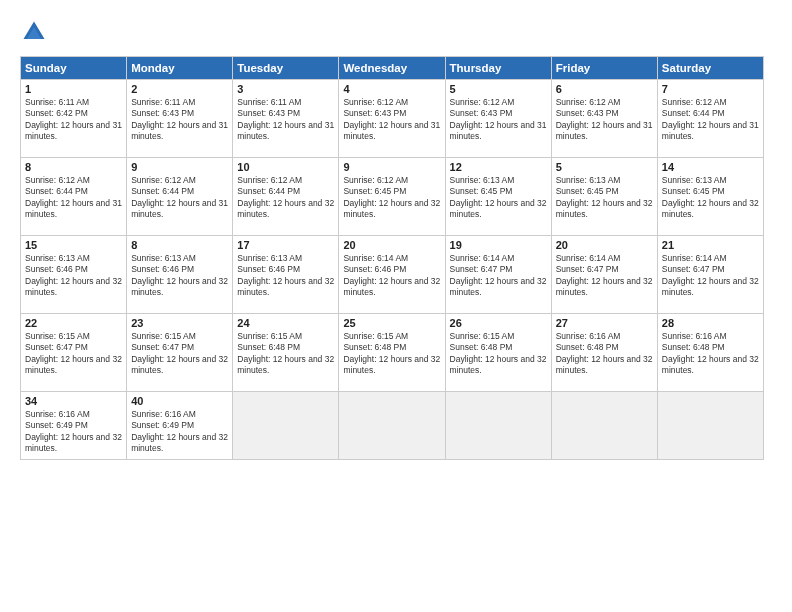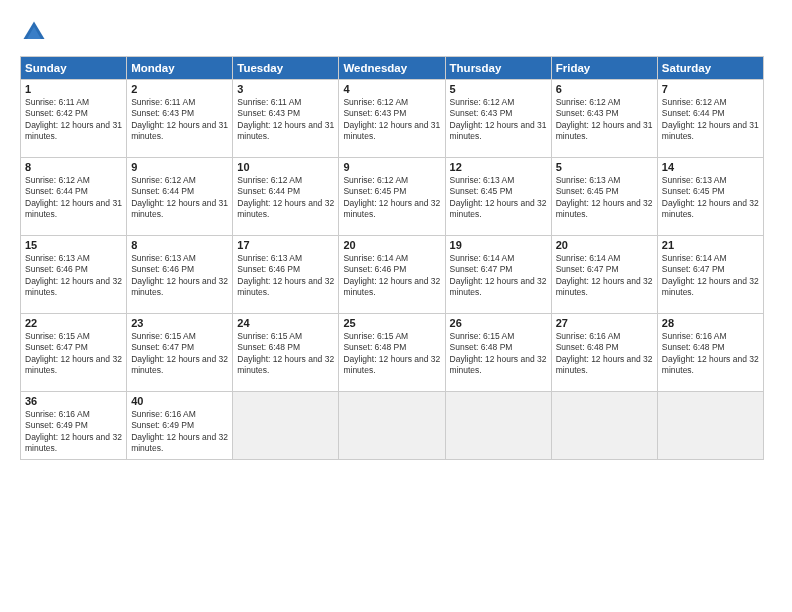--- a/index.html
+++ b/index.html
@@ -252,21 +252,21 @@
             <span class="day-num">27</span>
             <div class="cell-text">Sunrise: 6:16 AM<br>Sunset: 6:48 PM<br>Daylight: 12 hours and 32 minutes.</div>
           </td>
           <td>
             <span class="day-num">28</span>
             <div class="cell-text">Sunrise: 6:16 AM<br>Sunset: 6:48 PM<br>Daylight: 12 hours and 32 minutes.</div>
           </td>
         </tr>
         <tr>
           <td>
-            <span class="day-num">36</span>
+            <span class="day-num">34</span>
             <div class="cell-text">Sunrise: 6:16 AM<br>Sunset: 6:49 PM<br>Daylight: 12 hours and 32 minutes.</div>
           </td>
           <td>
             <span class="day-num">40</span>
             <div class="cell-text">Sunrise: 6:16 AM<br>Sunset: 6:49 PM<br>Daylight: 12 hours and 32 minutes.</div>
           </td>
           <td class="empty"></td>
           <td class="empty"></td>
           <td class="empty"></td>
           <td class="empty"></td>

